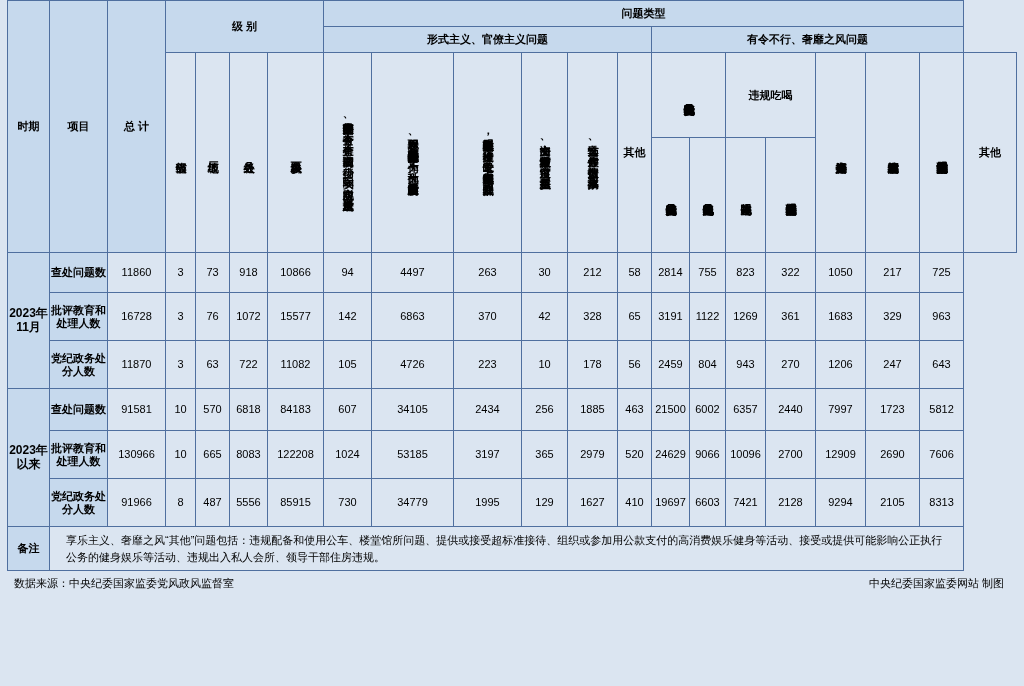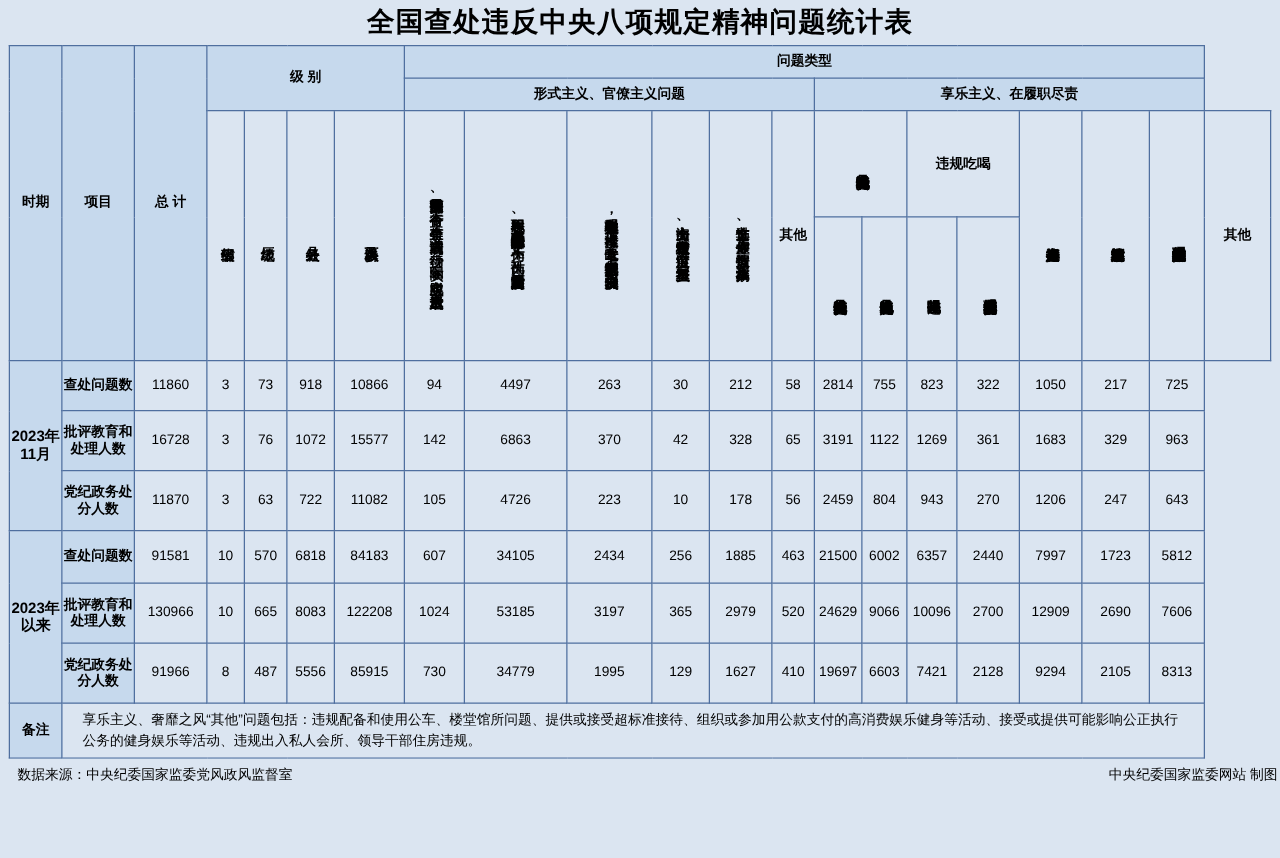--- a/index.html
+++ b/index.html
@@ -38,32 +38,31 @@
     font-size:11px;
   }
   .vertwrap{display:flex;justify-content:center;align-items:center;height:195px;}
   .period{background:#c6d9ed;font-weight:bold;font-size:12px;}
   .item{background:#c6d9ed;font-weight:bold;font-size:11px;margin-left:28px;}
   .num{background:#dbe5f1;font-size:11px;}
   .note-label{background:#c6d9ed;font-weight:bold;font-size:11px;margin-top:28px;}
   .note-body{background:#dbe5f1;font-size:11px;text-align:left;padding:4px 16px;line-height:1.5;}
   .footer{
     display:flex;justify-content:space-between;
-    font-size:11px;padding:5px 2px 0 14px;
+    font-size:11px;padding:5px 20px 0 14px;
     background:#dbe5f1;
   }
   .footer span{white-space:nowrap;}
   .tophdr{height:26px;}
 </style>
 </head>
 <body>
 
 <div class="page">
 
-  <div class="title">全国查处违反中央八项规定精神问题统计表</div>
 
   <table>
     <colgroup>
       <col style="width:42px">
       <col style="width:58px">
       <col style="width:58px">
       <col style="width:30px">
       <col style="width:34px">
       <col style="width:38px">
       <col style="width:56px">
@@ -86,21 +85,21 @@
         <tr class="tophdr">
       <td class="hdr" rowspan="4">时期</td>
       <td class="hdr" rowspan="4">项目</td>
       <td class="hdr" rowspan="4">总 计</td>
       <td class="hdr" colspan="4" rowspan="2">级 别</td>
       <td class="hdr" colspan="13">问题类型</td>
     </tr>
 
     <tr style="height:26px">
       <td class="hdr" colspan="6">形式主义、官僚主义问题</td>
-      <td class="hdr" colspan="7">享乐主义、在履职尽责</td>
+      <td class="hdr" colspan="7">有令不行、奢靡之风问题</td>
     </tr>
 
     <tr>
       <td class="hdr2" rowspan="2">
             <div class="vertwrap">
               <span class="vert">省部级</span>
             </div>
           </td>
       <td class="hdr2" rowspan="2">
             <div class="vertwrap">

